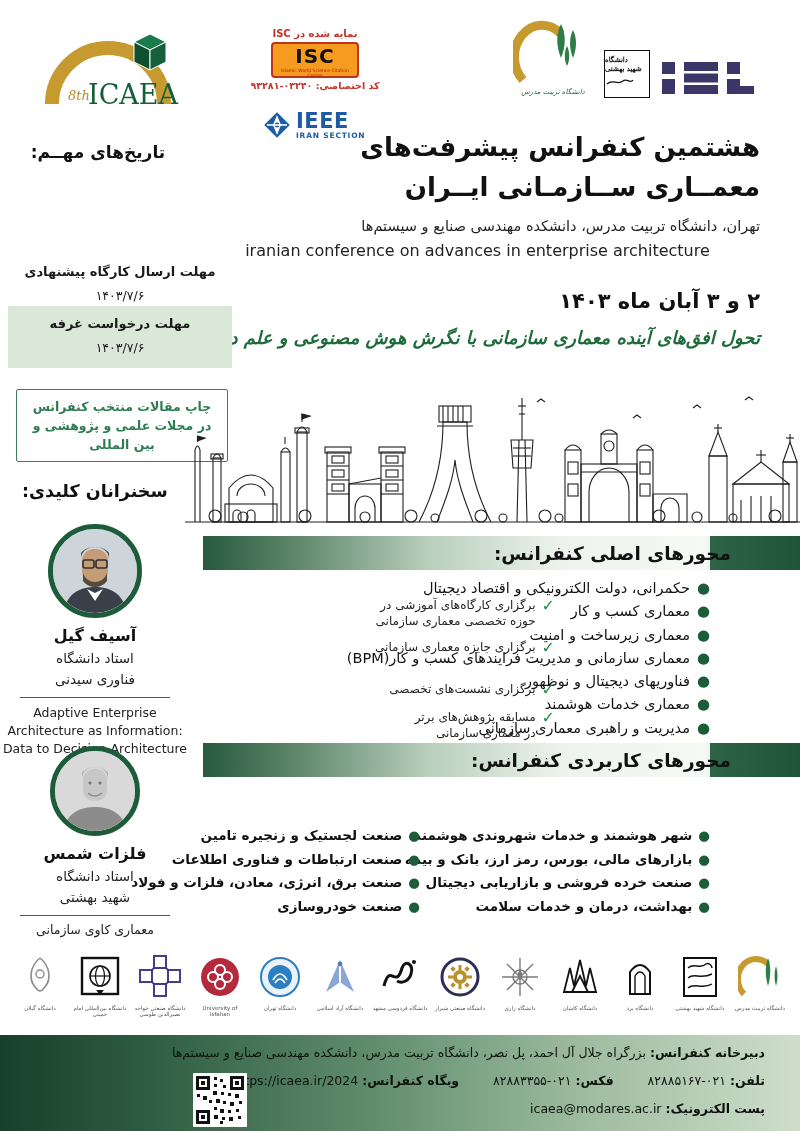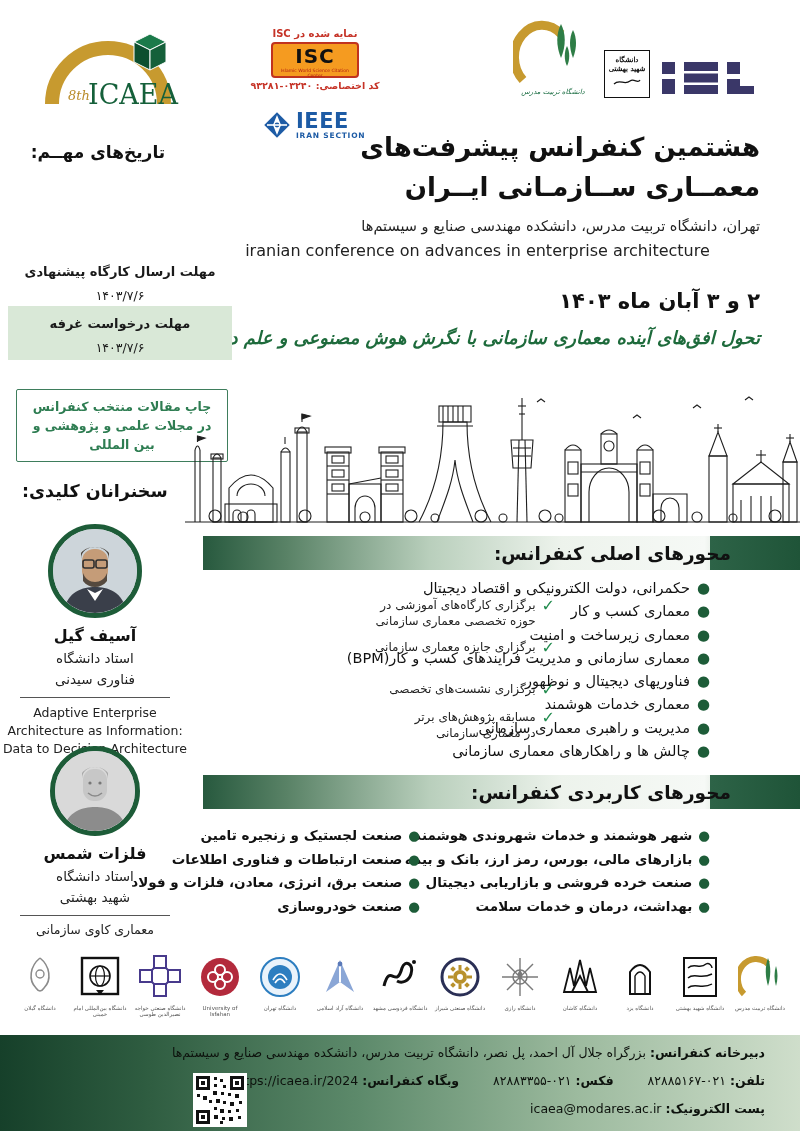--- a/index.html
+++ b/index.html
@@ -16,21 +16,21 @@
   .isc-box{margin:3px auto 2px auto;width:84px;height:32px;background:#f59b20;border:2px solid #c0331f;border-radius:4px;position:relative;}
   .isc-box .isc-txt{font-size:20px;font-weight:bold;color:#111;line-height:24px;letter-spacing:1px;}
   .isc-box .isc-sub{font-size:4.5px;color:#b01c12;line-height:5px;}
   .isc-code{color:#c63327;font-size:9.5px;font-weight:bold;direction:rtl;}
   .ieee-block{left:262px;top:110px;width:120px;display:flex;align-items:center;gap:4px;}
   .ieee-txt{line-height:1;}
   .ieee-name{color:#1d5ba5;font-weight:bold;font-size:21px;letter-spacing:0.5px;}
   .ieee-sec{color:#1d5ba5;font-weight:bold;font-size:7.5px;letter-spacing:0.8px;}
   .tmu-logo{left:513px;top:20px;width:80px;height:86px;text-align:center;}
   .tmu-cap{color:#156a3e;font-size:7px;font-style:italic;margin-top:-2px;}
-  .sbu-logo{left:604px;top:50px;width:46px;height:48px;border:1.5px solid #111;box-sizing:border-box;text-align:center;padding-top:4px;}
+  .sbu-logo{left:604px;top:50px;width:46px;height:48px;border:1.5px solid #111;box-sizing:border-box;padding-top:4px;}
   .sbu-cap{font-size:7px;font-weight:bold;color:#111;line-height:9px;font-family:"DejaVu Serif",serif;}
   .isi-logo{left:660px;top:60px;width:96px;height:36px;}
 
   
   .title-block{right:40px;top:130px;width:565px;text-align:right;}
   .t1{font-size:26px;font-weight:bold;color:#111;line-height:34px;}
   .t2{font-size:26px;font-weight:bold;color:#111;line-height:46px;}
   .venue{font-size:14.5px;color:#222;line-height:24px;margin-top:4px;}
   .en-title{font-size:16px;color:#222;line-height:26px;text-align:center;direction:ltr;}
   .date-fa{font-size:21px;font-weight:bold;color:#111;margin-top:22px;line-height:30px;}
@@ -167,21 +167,21 @@
   </div>
 
   <div class="abs rtl sb-heading">تاریخ‌های مهــم:</div>
 
 
   <div class="abs rtl date-box" style="top:254px;height:50px;">
     <div class="db-label">مهلت ارسال کارگاه پیشنهادی</div>
     <div class="db-date">۱۴۰۳/۷/۶</div>
   </div>
 
-  <div class="abs rtl date-box green" style="top:306px;height:54px;">
+  <div class="abs rtl date-box green" style="top:306px;height:62px;">
     <div class="db-label">مهلت درخواست غرفه</div>
     <div class="db-date">۱۴۰۳/۷/۶</div>
   </div>
 
   <div class="abs rtl note-box pre">چاپ مقالات منتخب کنفرانس
 در مجلات علمی و پژوهشی و بین المللی</div>
 
   <div class="abs" style="left:185px;top:392px;">
     <svg width="615" height="142" viewBox="0 0 615 142" fill="none" stroke="#1f1f1f" stroke-width="1.1">
 
@@ -364,21 +364,21 @@
         <span>برگزاری جایزه معماری سازمانی</span>
       </div>
     <div class="check-item" style="margin-bottom:13px;">
         <span class="tick">✓</span>
         <span>برگزاری نشست‌های تخصصی</span>
       </div>
     <div class="check-item pre"><span class="tick">✓</span><span>مسابقه پژوهش‌های برتر
 در معماری سازمانی</span></div>
   </div>
 
-  <div class="abs banner" style="top:775px;">
+  <div class="abs banner" style="top:743px;">
     <div class="bt">محورهای کاربردی کنفرانس:</div>
   </div>
 
   <div class="abs applied">
     <div class="col-r">
       <div class="ap-item"><span class="dot">●</span><span>شهر هوشمند و خدمات شهروندی هوشمند</span></div>
       <div class="ap-item"><span class="dot">●</span><span>بازارهای مالی، بورس، رمز ارز، بانک و بیمه</span></div>
       <div class="ap-item"><span class="dot">●</span><span>صنعت خرده فروشی و بازاریابی دیجیتال</span></div>
       <div class="ap-item"><span class="dot">●</span><span>بهداشت، درمان و خدمات سلامت</span></div>
     </div>

